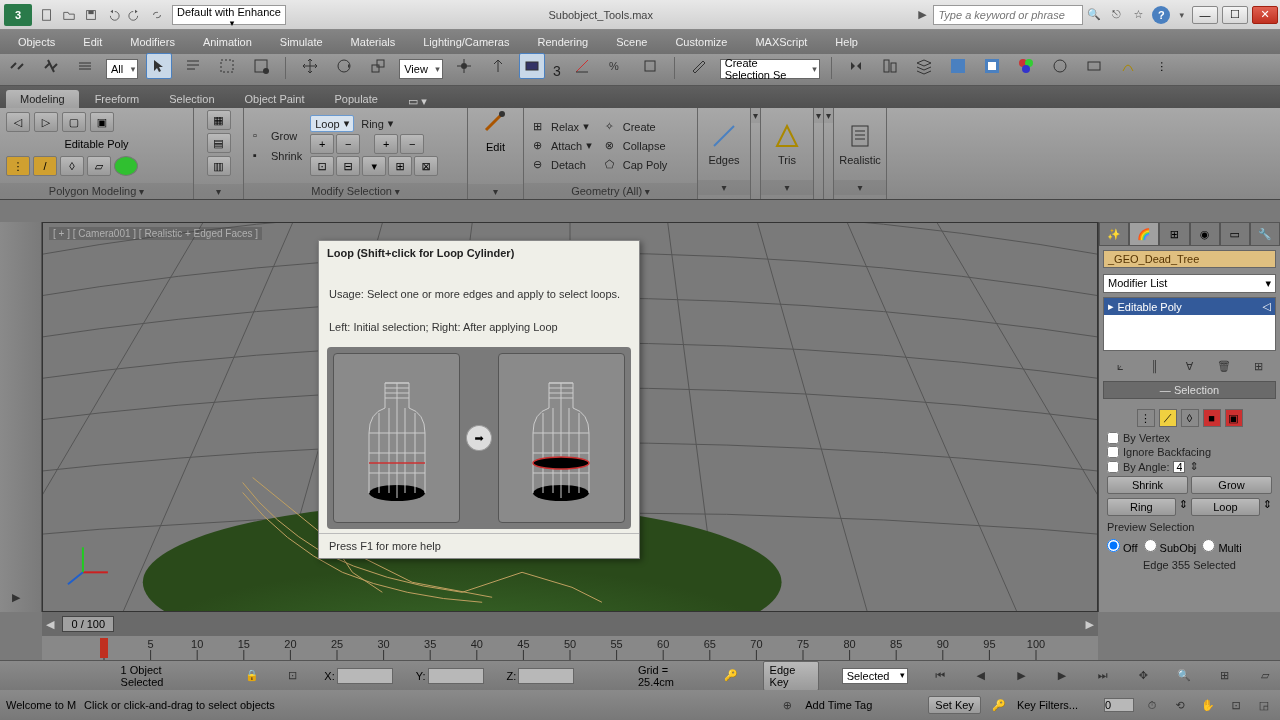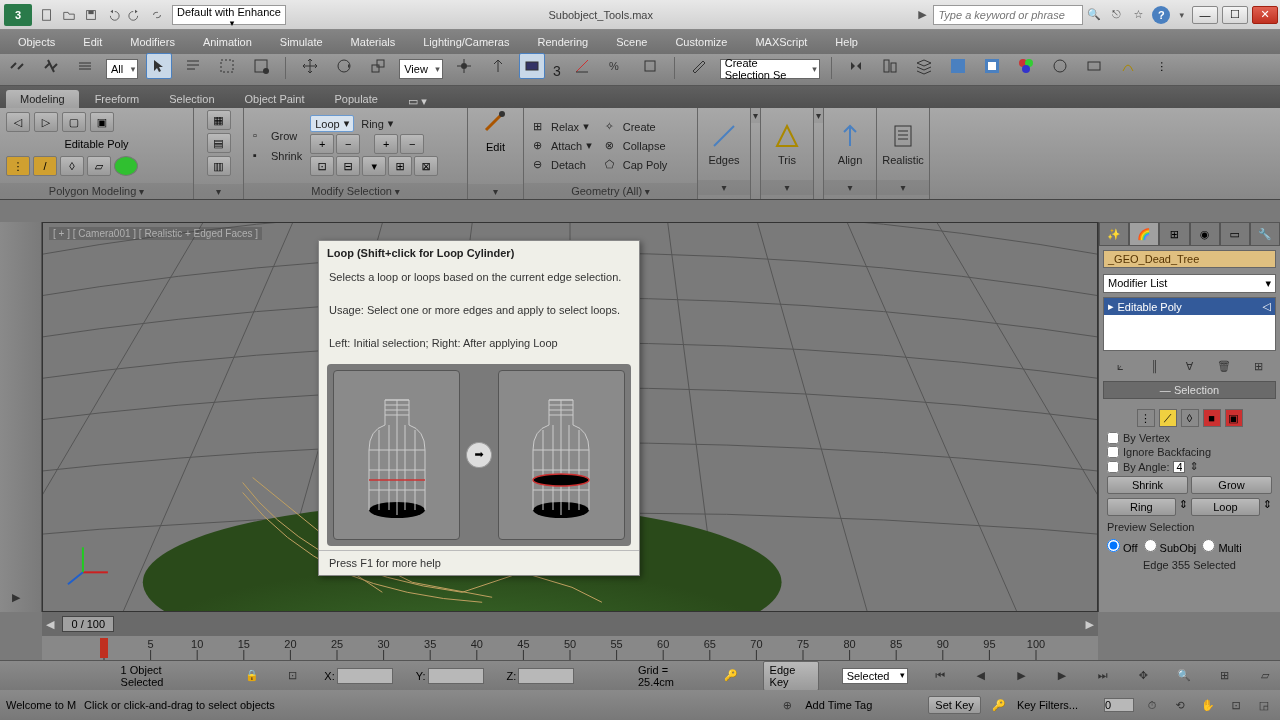--- a/index.html
+++ b/index.html
@@ -470,26 +470,20 @@
           <path d="M14 4 L24 24 L4 24 Z" fill="none" stroke="#a80" stroke-width="2"></path>
         </svg>
         <span>Tris</span>
       </div>
       <div class="glabel">▾</div>
     </div>
   <div class="ribgroup">
       <div class="glabel">▾</div>
     </div>
   <div class="ribgroup">
-      <div class="bigbtn">
-        <svg viewBox="0 0 28 28">
-          <path d="M14 4v20M8 10l6-6 6 6" stroke="#4a80c0" fill="none" stroke-width="2"></path>
-        </svg>
-        <span>Align</span>
-      </div>
       <div class="glabel">▾</div>
     </div>
   <div class="ribgroup">
       <div class="bigbtn">
         <svg viewBox="0 0 28 28">
           <rect x="6" y="4" width="16" height="20" fill="none" stroke="#333"></rect>
           <path d="M9 9h10M9 13h10M9 17h10" stroke="#333"></path>
         </svg>
         <span>Realistic</span>
       </div>
@@ -547,21 +541,21 @@
       <line x1="0" y1="0" x2="0" y2="-25" stroke="#20cc20" stroke-width="2"></line>
       <line x1="0" y1="0" x2="-15" y2="12" stroke="#2060cc" stroke-width="2"></line>
     </g>
   </svg>
   <div class="vplabel">[ + ] [ Camera001 ] [ Realistic + Edged Faces ]</div>
 </div>
 
 <div class="tooltip">
   <div class="tthdr">Loop  (Shift+click for Loop Cylinder)</div>
   <div class="ttbody">
-    <div>Selects a loop or loops based on the current edge selection.</div><br>
+    <br>
     <div>Usage: Select one or more edges and apply to select loops.</div><br>
     <div>Left: Initial selection; Right: After applying Loop</div>
   </div>
   <div class="ttimgs">
     <div class="ttimg">
       <svg class="bottle" width="80" height="150" viewBox="0 0 80 150">
         <ellipse cx="40" cy="130" rx="28" ry="8"></ellipse>
         <path d="M12 130 L12 70 Q12 50 28 45 L28 20 L52 20 L52 45 Q68 50 68 70 L68 130"></path>
         <path d="M12 110 L68 110 M12 90 L68 90 M12 70 L68 70"></path>
         <path d="M22 130 L22 50 M32 130 L32 45 M40 135 L40 20 M48 130 L48 45 M58 130 L58 50"></path>

